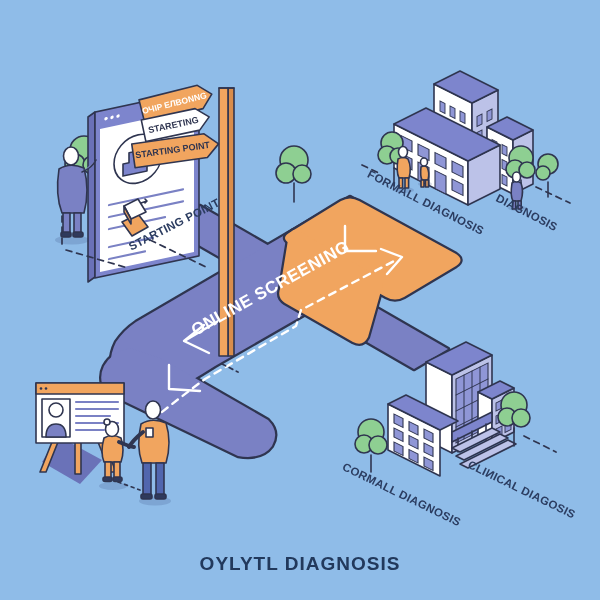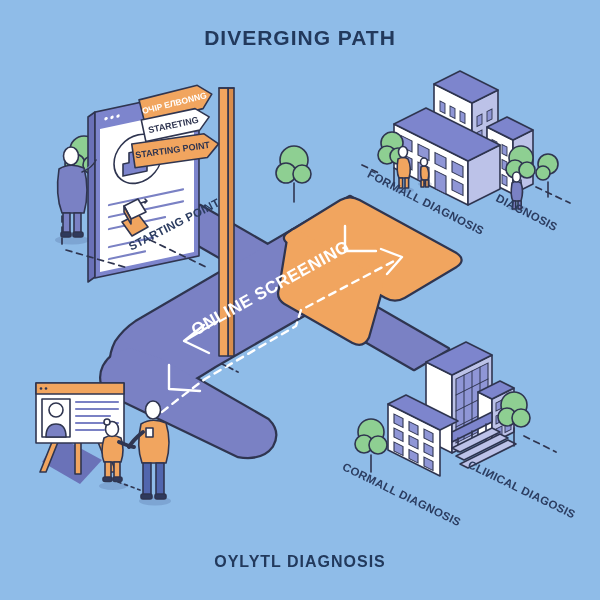--- a/index.html
+++ b/index.html
@@ -1,20 +1,20 @@
 <!DOCTYPE html>
 <html style="--c-bg: #8fbce8; --c-road: #7a81c4; --c-road_dark: #6a72b8; --c-orange: #f1a55f; --c-line: #2f3550; --c-title: #22395c; --c-label: #2b3c60; --c-roof: #7d85cd; --c-bldgside: #bcc2e8; --c-win: #8f96d6; --c-tree: #8ecf92;"><head>
 <meta charset="utf-8">
 <style>
   html,body{margin:0;padding:0;}
   #stage{position:relative;width:600px;height:600px;background:var(--c-bg);overflow:hidden;font-family:"Liberation Sans",sans-serif;}
   #art{position:absolute;left:0;top:0;}
   .title{position:absolute;width:600px;text-align:center;color:var(--c-title);font-weight:bold;}
   #title-top{top:26px;font-size:21px;letter-spacing:1px;}
-  #title-bottom{top:553px;font-size:16px;letter-spacing:1px;}
+  #title-bottom{top:553px;font-size:19px;letter-spacing:1px;}
   .o{stroke:var(--c-line);stroke-width:1.6;stroke-linejoin:round;stroke-linecap:round;}
   .road-under{stroke:var(--c-line);stroke-width:4.5;fill:none;stroke-linejoin:round;}
   .road-fill{fill:var(--c-road);}
   .orange-fill{fill:var(--c-orange);}
   .white-mark{stroke:#fff;stroke-width:2.4;fill:none;stroke-linecap:round;stroke-linejoin:round;}
   .white-dash{stroke:#fff;stroke-width:2.4;fill:none;stroke-linecap:round;stroke-dasharray:7 6;}
   .dash{stroke:var(--c-line);stroke-width:1.7;stroke-dasharray:6 5;fill:none;stroke-linecap:round;}
   .bldg-front{fill:#fff;}
   .bldg-side{fill:var(--c-bldgside);}
   .roof{fill:var(--c-roof);}
@@ -356,15 +356,14 @@
     <text class="iso-label" transform="translate(424,206) rotate(27)" text-anchor="middle">FORMALL DIAGNOSIS</text>
     <text class="iso-label" transform="translate(525,216) rotate(27)" text-anchor="middle">DIAGNOSIS</text>
     <text class="iso-label" transform="translate(400,498) rotate(26)" text-anchor="middle">CORMALL DIAGNOSIS</text>
     <text class="iso-label" transform="translate(520,493) rotate(26)" text-anchor="middle">CLIИICAL DIAGOSIS</text>
     <text transform="translate(175,106) rotate(-14)" text-anchor="middle" style="fill:#fff;font-weight:bold;font-size:8.5px;">OЧIP EЛBONNG</text>
     <text transform="translate(174,128) rotate(-12)" text-anchor="middle" style="fill:#2f3550;font-weight:bold;font-size:9px;">STARETING</text>
     <text transform="translate(173,153) rotate(-8)" text-anchor="middle" style="fill:#2f3550;font-weight:bold;font-size:9px;">STARTING POINT</text>
   </g>
 </svg>
 
-<div class="title" id="title-top">DIVERGING PATH</div>
 <div class="title" id="title-bottom">OYLYTL DIAGNOSIS</div>
 </div>
 
 </body></html>

